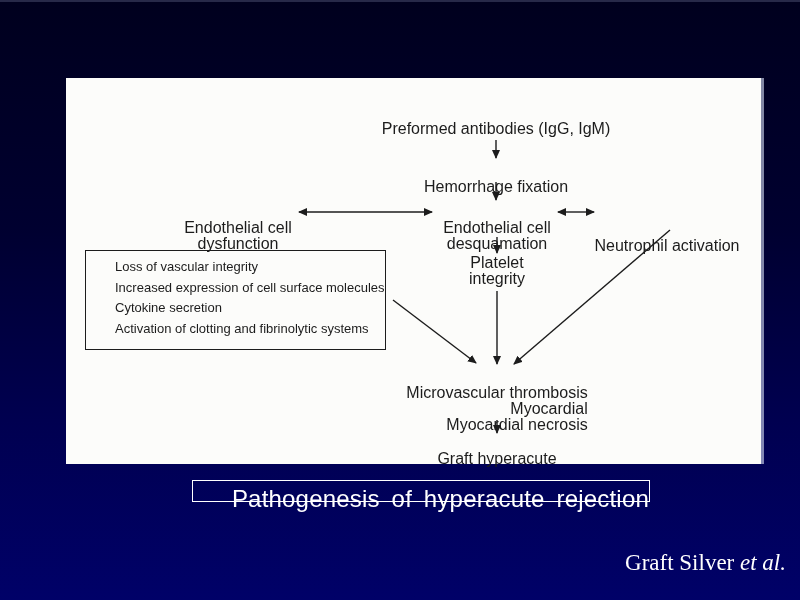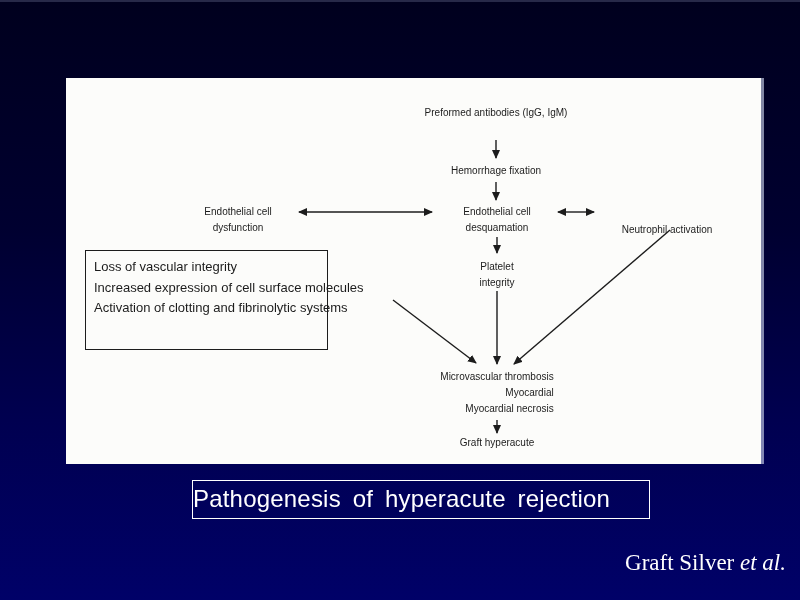--- a/index.html
+++ b/index.html
@@ -12,37 +12,37 @@
     position:absolute; left:0; top:0; width:800px; height:2px;
     background:rgba(130,135,175,0.30);
   }
   .panel {
     position:absolute; left:66px; top:78px; width:695px; height:386px;
     background:#fcfcfa;
     box-shadow:3px 0 0 rgba(200,208,232,0.65);
   }
   .node {
     position:absolute; transform:translateX(-50%);
-    color:#1c1c1c; font-size:10px; line-height:16px;
-    text-align:center; white-space:nowrap;
+    color:#1c1c1c; font-size:16px; line-height:16px;
+    text-align:center; white-space:nowrap;margin-top:16px;
   }
   .infobox {
-    position:absolute; left:19px; top:172px; width:243px; height:100px;
+    position:absolute; left:19px; top:172px; width:301px; height:100px;
     box-sizing:border-box; border:1.5px solid #1c1c1c;
-    padding:6px 0 0 8px;
+    padding:6px 0 0 29px;
     color:#1c1c1c; font-size:13px; line-height:20.5px;
     text-align:left; white-space:nowrap;
   }
   svg.arrows { position:absolute; left:0; top:0; width:695px; height:386px; }
   svg.arrows line { stroke:#1c1c1c; stroke-width:1.4; }
   .caption-box {
-    position:absolute; left:192px; top:480px; width:458px; height:39px;
+    position:absolute; left:192px; top:480px; width:458px; height:22px;
     box-sizing:border-box; border:1.5px solid #ffffff;
     color:#ffffff; font-size:24px; line-height:35px;
-    text-align:left; word-spacing:5px; letter-spacing:0.2px;
+    text-align:right; word-spacing:5px; letter-spacing:0.2px;
   }
   .credit {
     position:absolute; right:14px; top:550px;
     color:#ffffff; font-family:"Liberation Serif", serif; font-size:23px;
     white-space:nowrap;
   }
   .credit .it { font-style:italic; }
 </style>
 </head>
 <body>
@@ -86,28 +86,29 @@
 
     <div class="node" style="left:431px; top:126px;">
       <div>Endothelial cell</div>
       <div>desquamation</div>
     </div>
 
     <div class="node" style="left:601px; top:144px;">
       <div>Neutrophil activation</div>
     </div>
 
-    <div class="node" style="left:431px; top:181px;">
+    <div class="node" style="left:431px; top:161px;">
       <div>Platelet</div>
       <div>integrity</div>
     </div>
 
     <div class="infobox">
       <div>Loss of vascular integrity</div>
       <div>Increased expression of cell surface molecules</div>
+      <div>Cytokine secretion</div>
       <div>Activation of clotting and fibrinolytic systems</div>
     </div>
 
     <div class="node" style="left:431px; top:291px;text-align:right;">
       <div>Microvascular thrombosis</div>
       <div>Myocardial</div>
       <div>Myocardial necrosis</div>
     </div>
 
     <div class="node" style="left:431px; top:357px;">

